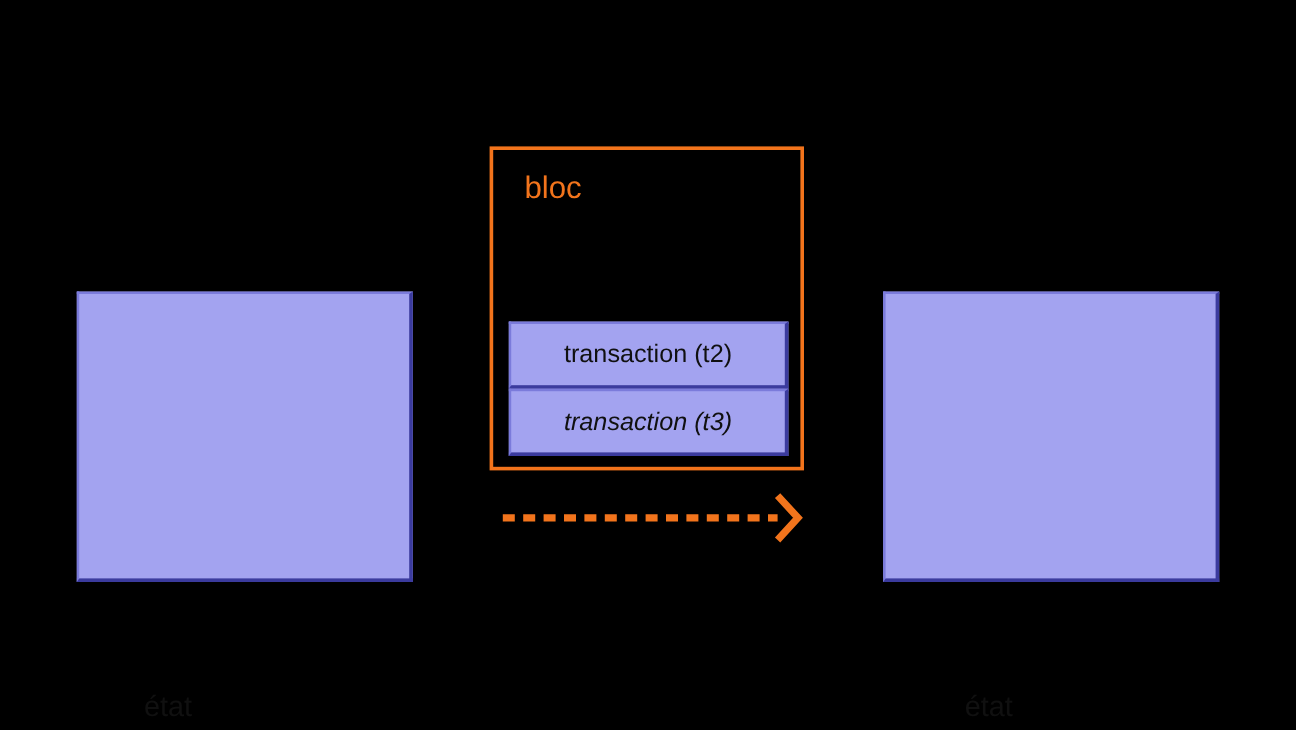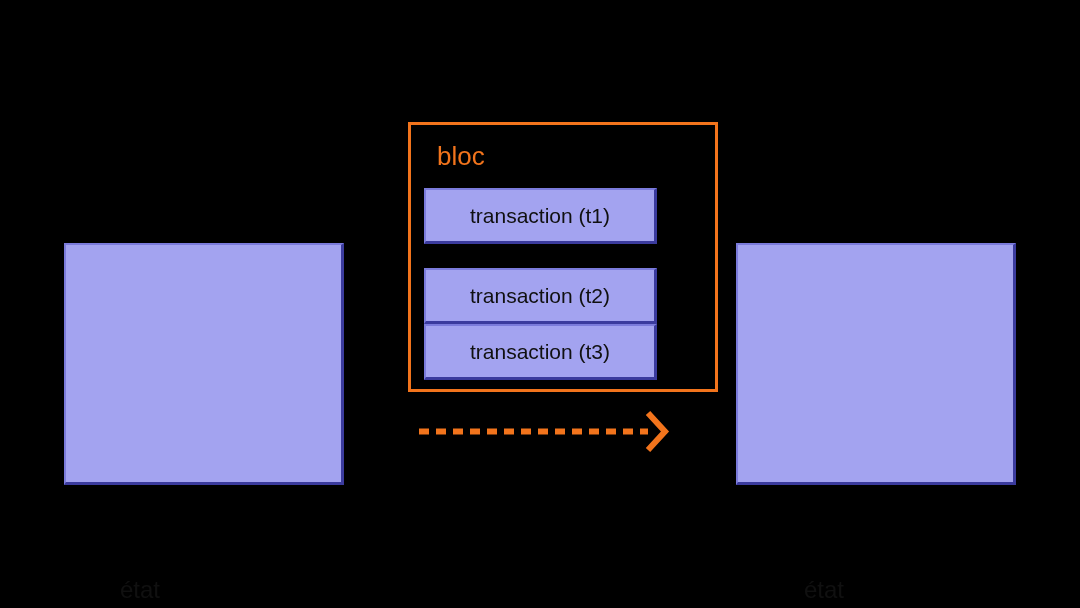--- a/index.html
+++ b/index.html
@@ -45,21 +45,21 @@
   }
   #state-t .state-label  { left: 54px; top: 328px; }
   #state-t1 .state-label { left: 66px; top: 328px; }
   .state-label .l2 { display: block; }
 
   
   #bloc {
     position: absolute;
     left: 408px;
     top: 122px;
-    width: 310px;
+    width: 262px;
     height: 270px;
     box-sizing: border-box;
     border: 3px solid #F2741C;
     background: transparent;
   }
   #bloc-title {
     position: absolute;
     left: 26px;
     top: 16px;
     color: #F2741C;
@@ -79,21 +79,21 @@
     border-top: 2px solid #7B7BDB;
     border-left: 2px solid #7B7BDB;
     border-right: 3px solid #3B3B9E;
     border-bottom: 3px solid #3B3B9E;
     display: flex;
     align-items: center;
     justify-content: center;
   }
   #tx-0 { top: 63px; }
   #tx-1 { top: 131px; margin-top: 12px; }
-  #tx-2 { top: 199px; }
+  #tx-2 { top: 199px; font-style: italic; }
   .tx-label {
     color: #101010;
     font-size: 21px;
     line-height: 24px;
     white-space: pre;
   }
 
   
   #arrow {
     position: absolute;
@@ -108,23 +108,20 @@
 
 <div id="stage">
 
   <div class="state-box" id="state-t">
     <div class="state-label"><span class="l1">état</span><span class="l2">(t)</span></div>
   </div>
 
   <div id="bloc">
     <div id="bloc-title">bloc</div>
 
-    <div class="tx" id="tx-0">
-      <span class="tx-label">transaction (t1)</span>
-    </div>
     <div class="tx" id="tx-1">
       <span class="tx-label">transaction (t2)</span>
     </div>
     <div class="tx" id="tx-2">
       <span class="tx-label">transaction (t3)</span>
     </div>
   </div>
 
   <svg id="arrow" viewBox="0 0 270 55">
     <line x1="11" y1="26.5" x2="240" y2="26.5" stroke="#F2741C" stroke-width="6" stroke-dasharray="10 7" stroke-linecap="butt"></line>

